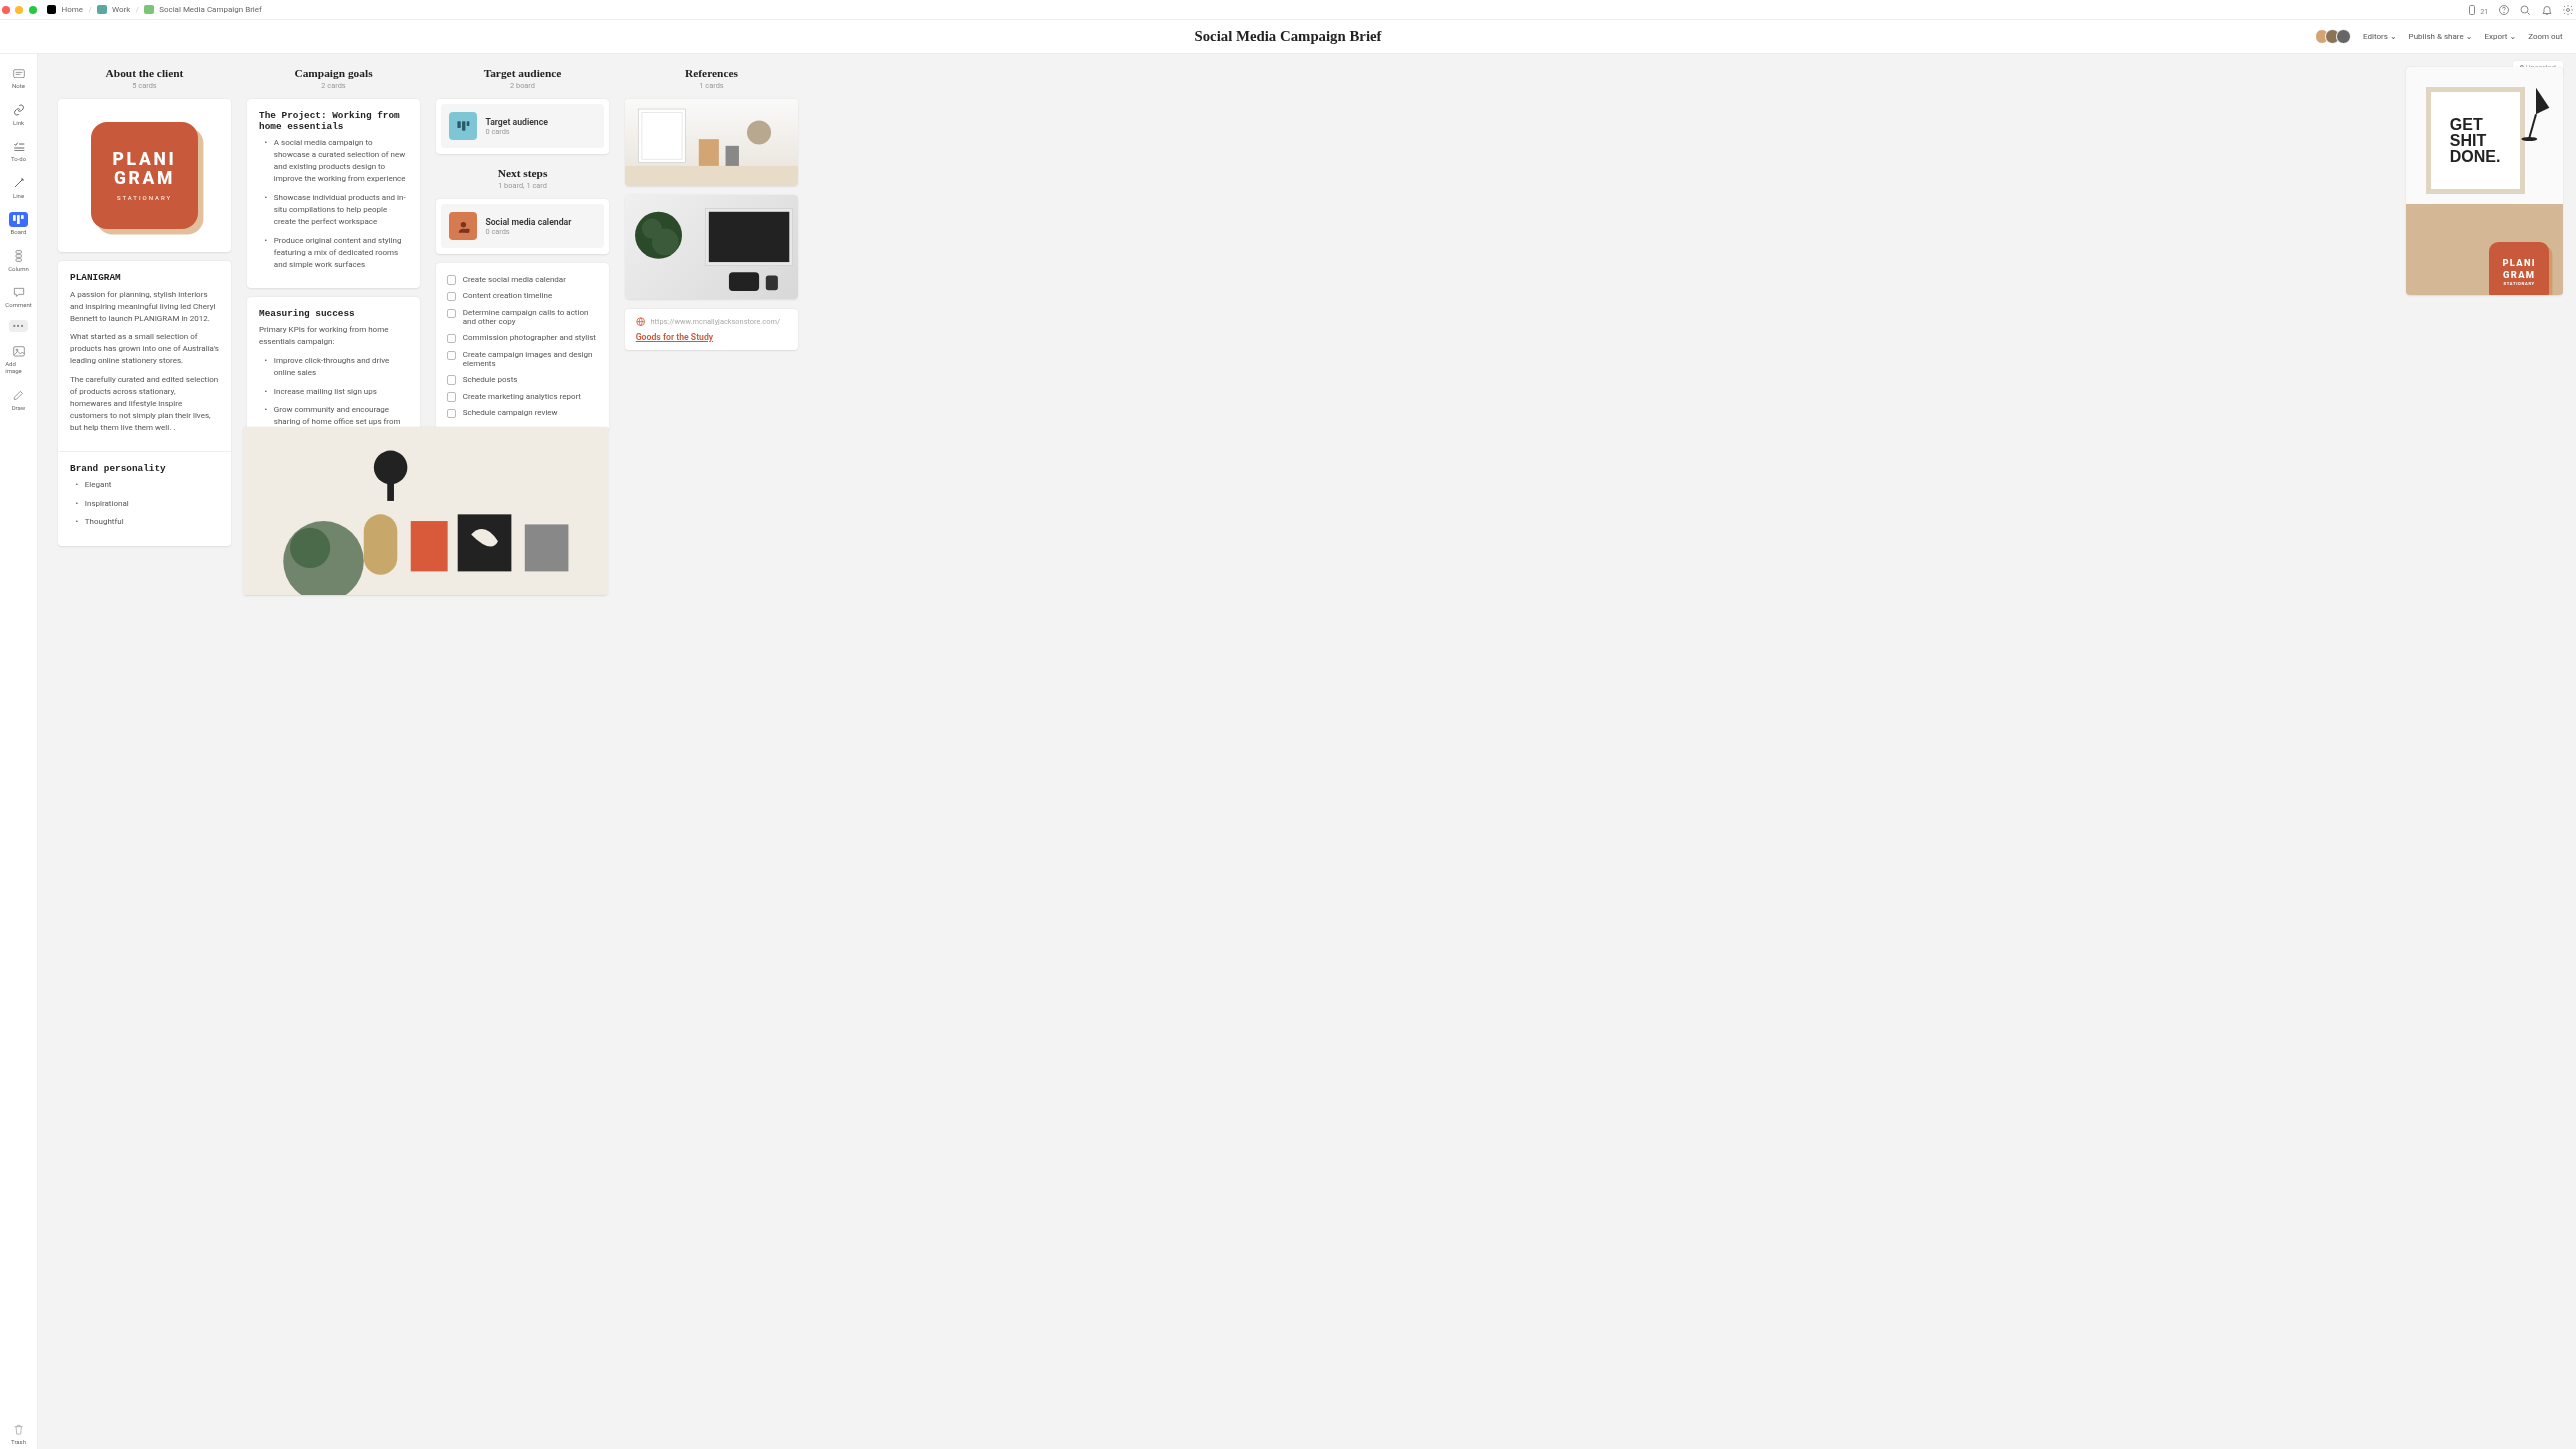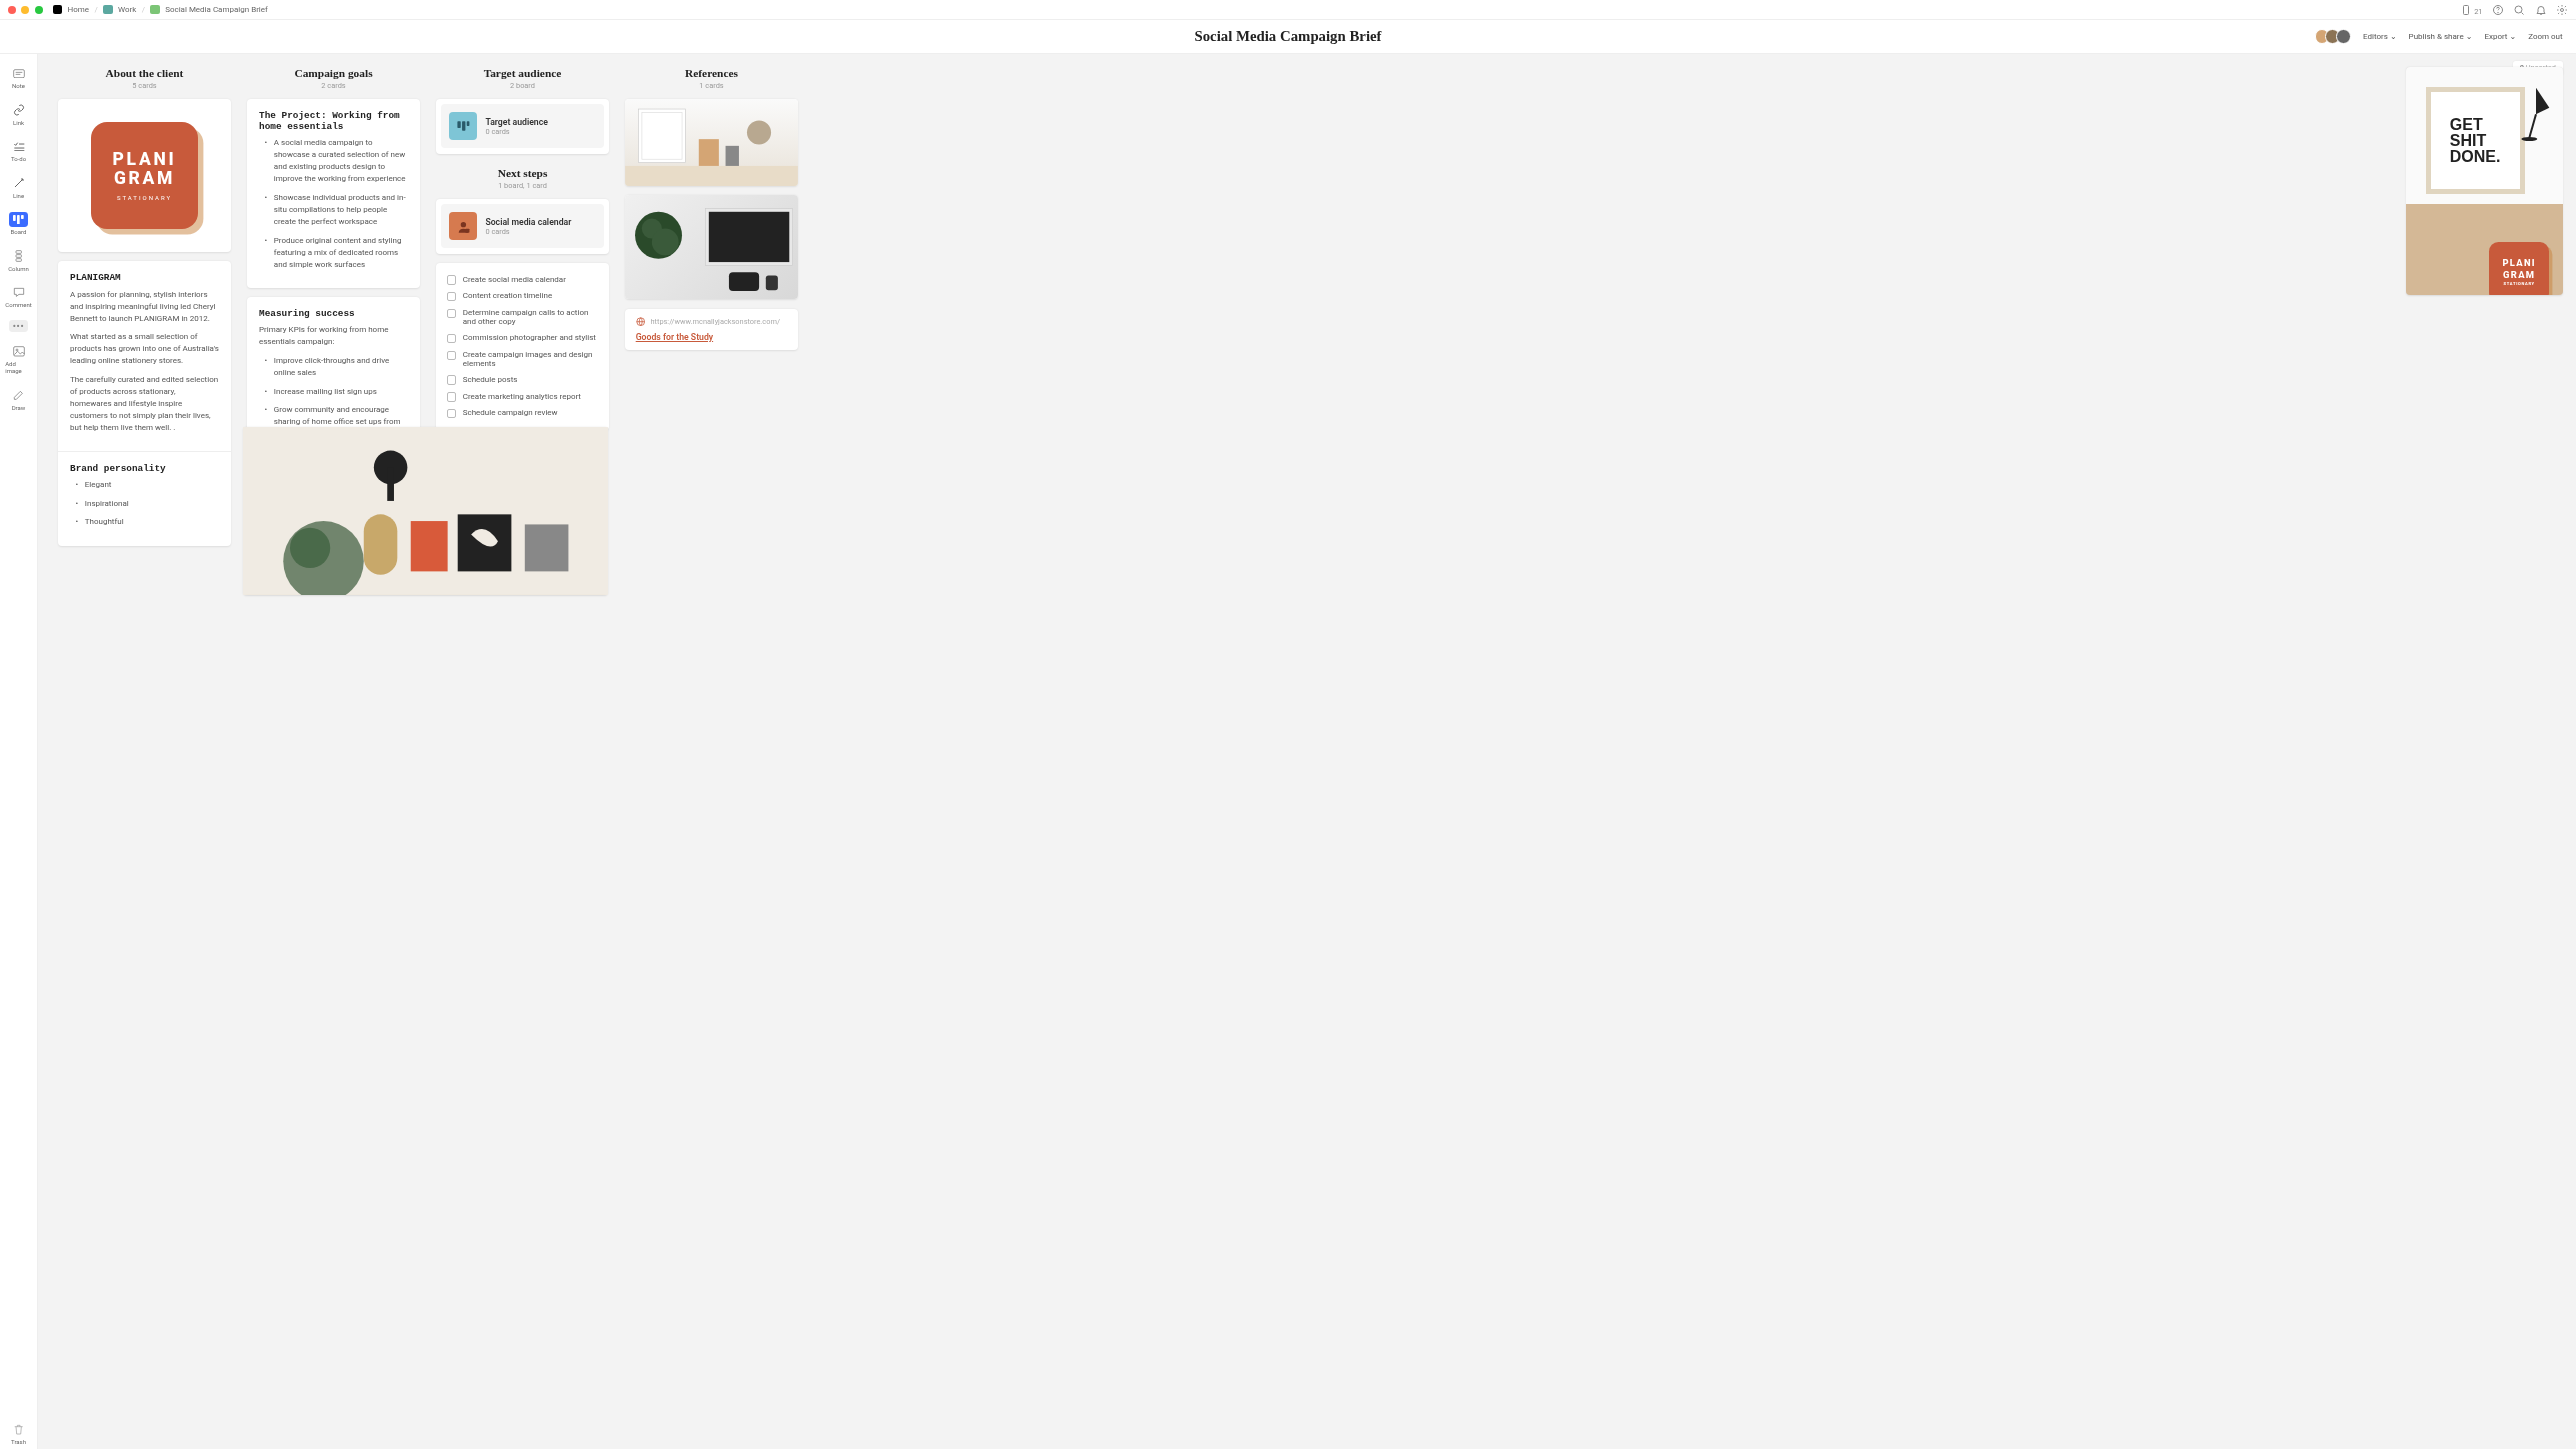--- a/index.html
+++ b/index.html
@@ -1,17 +1,17 @@
 <!DOCTYPE html>
 <html style="font-size:10.7px"><head>
 <meta charset="utf-8">
 <style>
 * { margin: 0; padding: 0; box-sizing: border-box; }
 body { font-family: -apple-system, BlinkMacSystemFont, "Segoe UI", Roboto, sans-serif; background: #f5f5f5; font-size: 8.7px; color: #333; overflow: hidden; }
-.titlebar { height: 20px; background: #fff; display: flex; align-items: center; padding: 0 8px; border-bottom: 0.7px solid #eee; }
+.titlebar { height: 20px; background: #fff; display: flex; align-items: center; padding: 0 2px; border-bottom: 0.7px solid #eee; }
 .traffic-lights { display: flex; gap: 5.4px; margin-right: 10px; }
 .traffic-light { width: 8px; height: 8px; border-radius: 50%; }
 .tl-red { background: #ff5f57; }
 .tl-yellow { background: #febc2e; }
 .tl-green { background: #28c840; }
 .breadcrumbs { display: flex; align-items: center; gap: 5.4px; font-size: 8px; color: #666; }
 .bc-icon { width: 9.4px; height: 9.4px; border-radius: 2px; display: inline-block; }
 .bc-home { background: #000; }
 .bc-work { background: #5ba8a0; }
 .bc-doc { background: #7cc576; }

